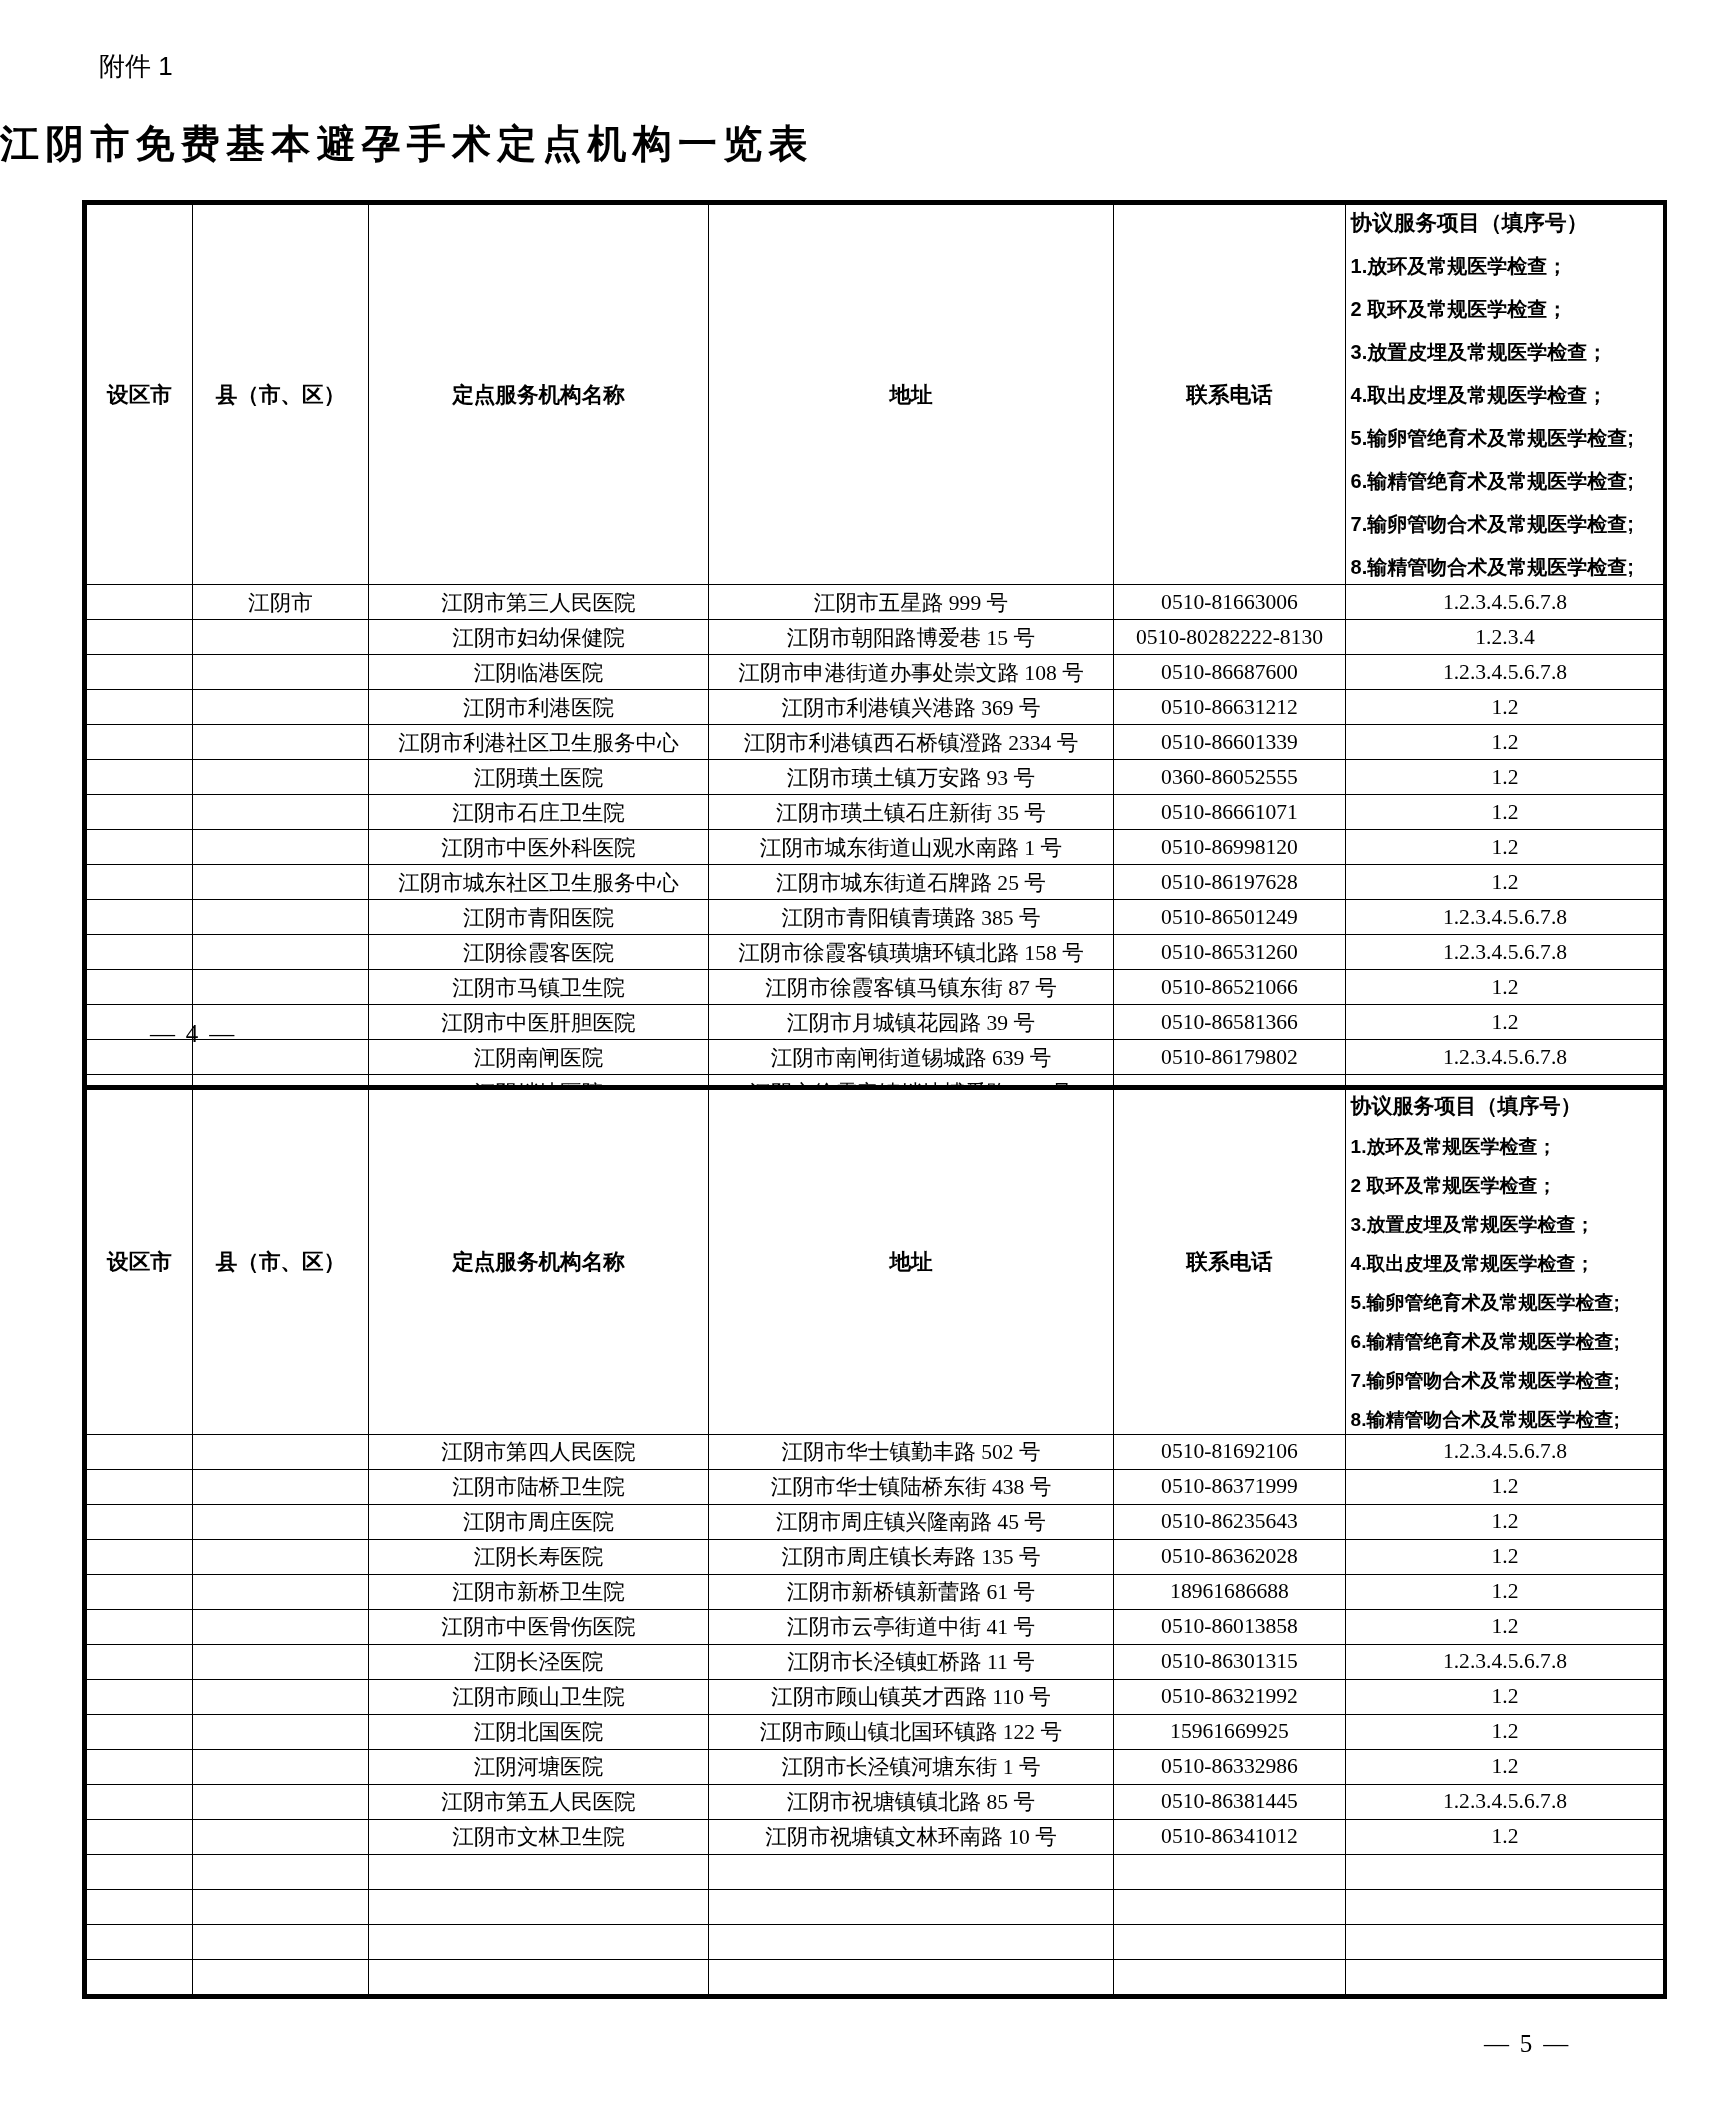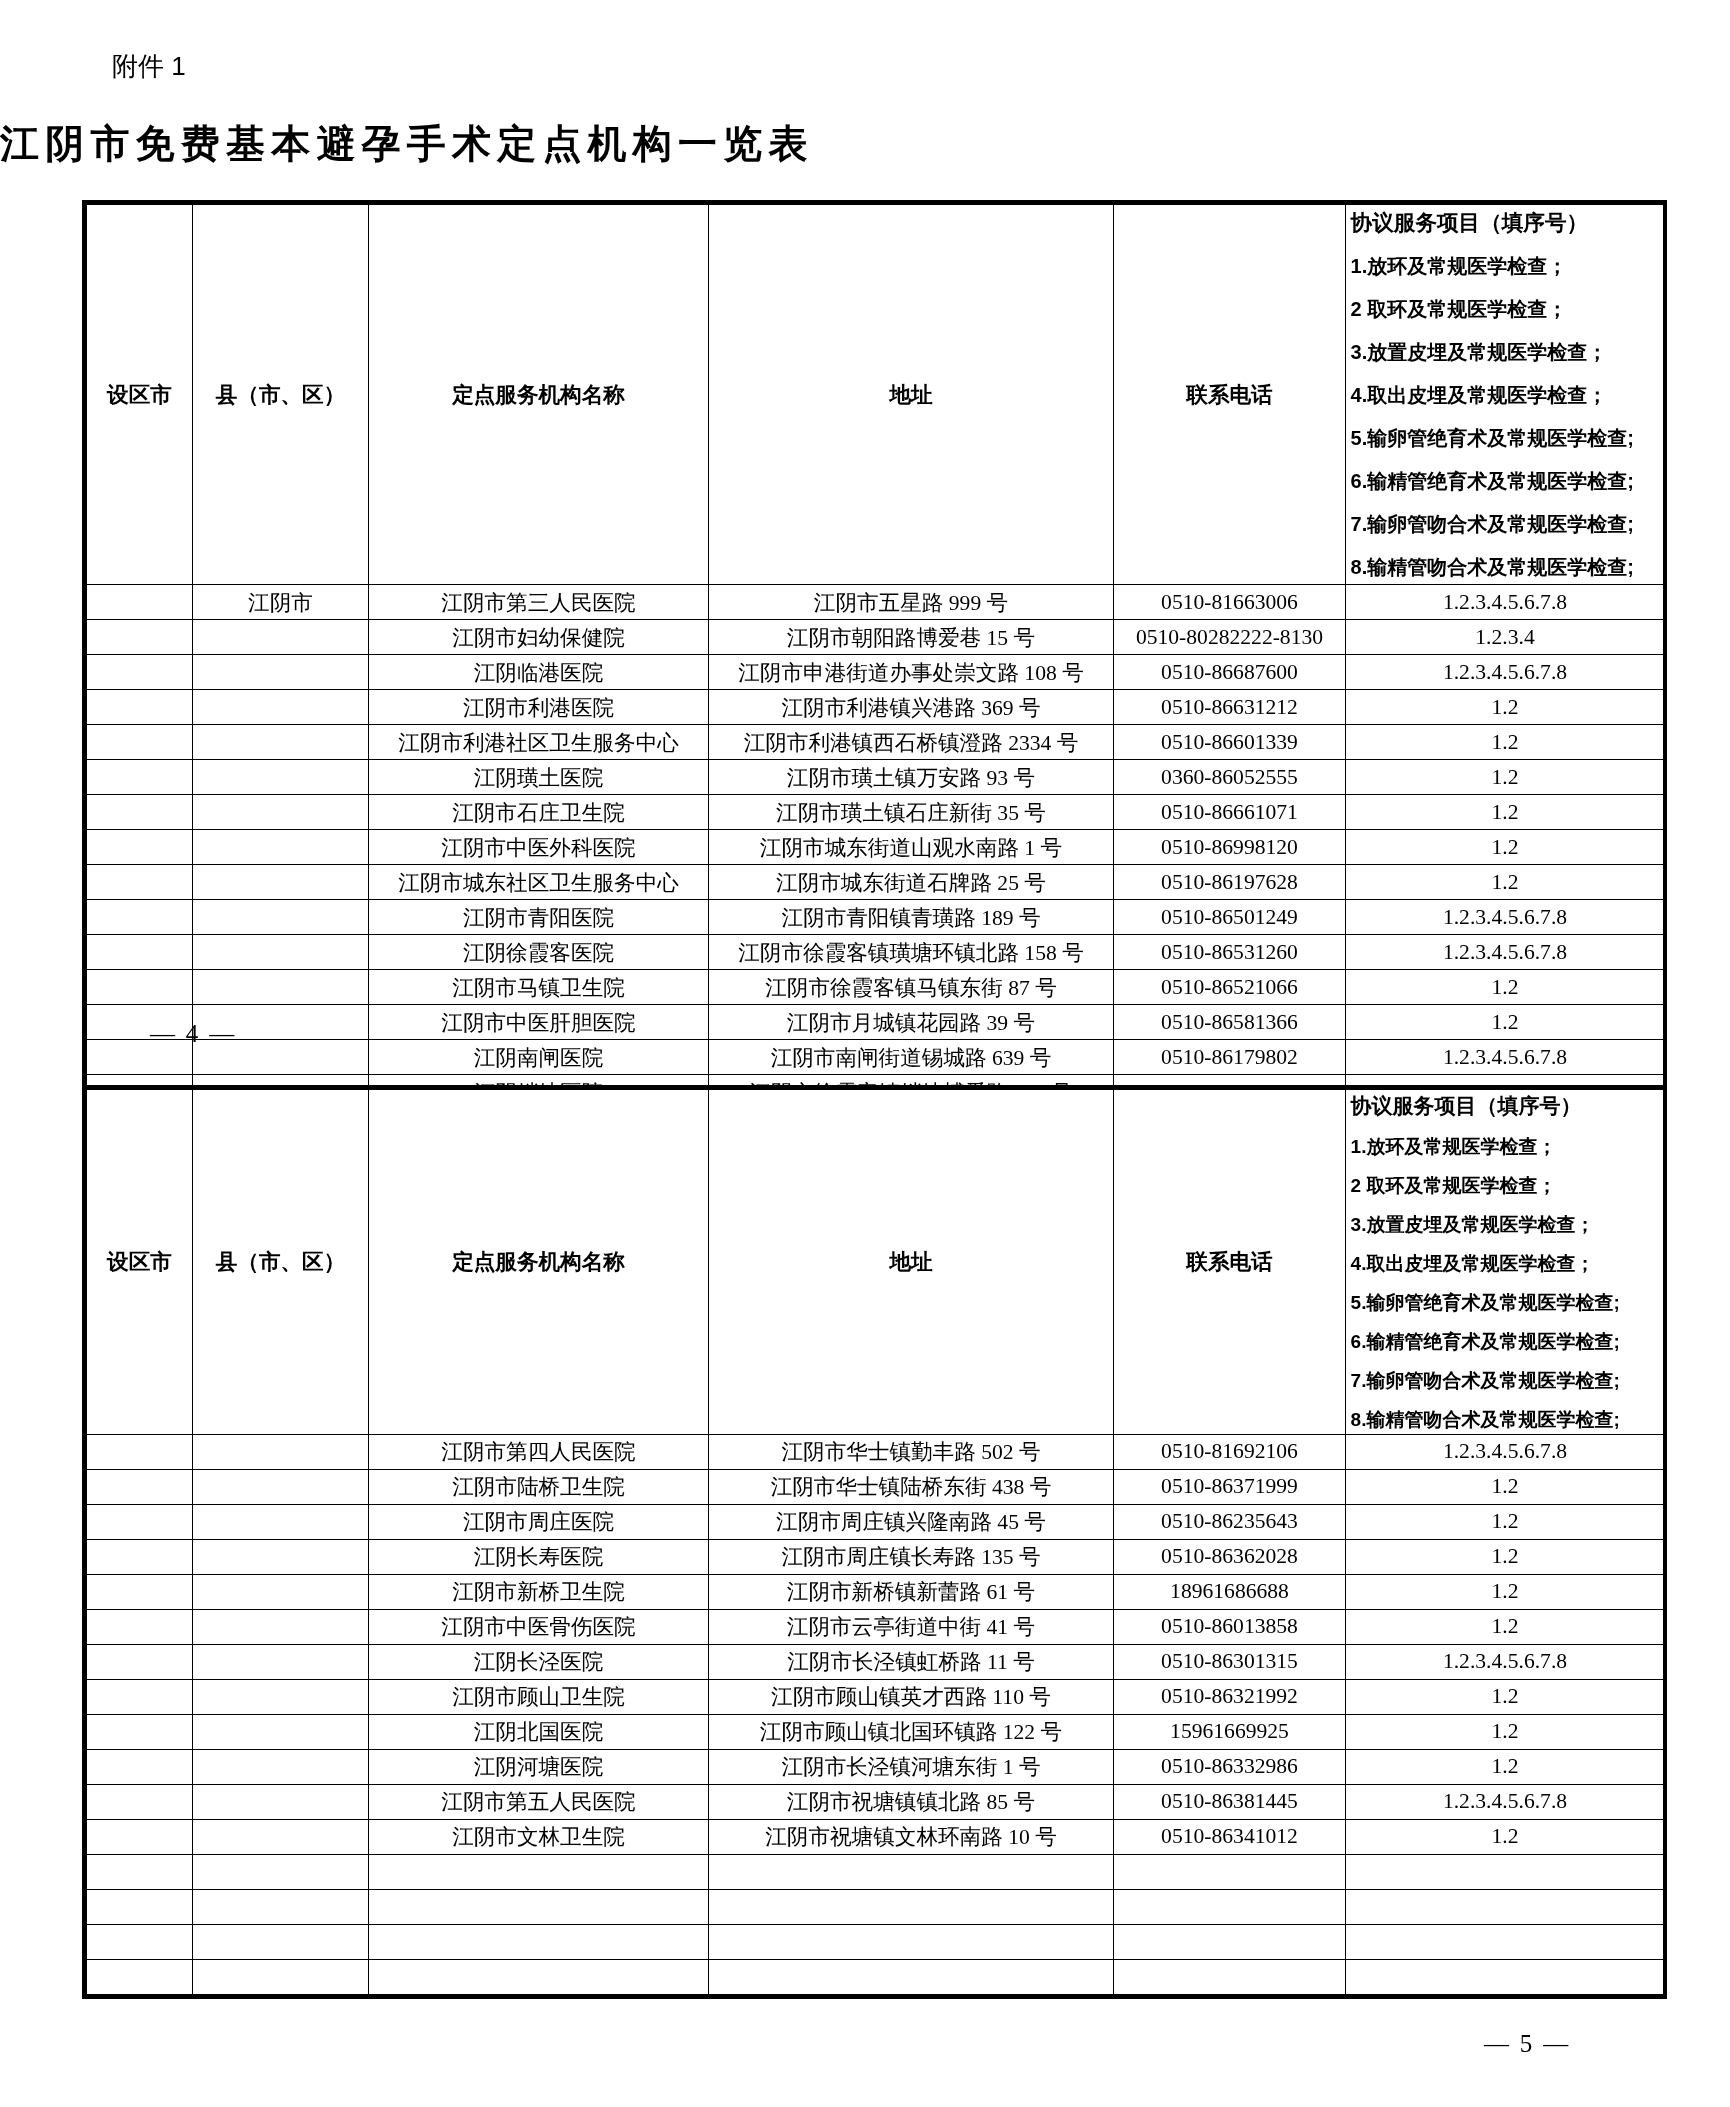--- a/index.html
+++ b/index.html
@@ -1,18 +1,18 @@
 <!DOCTYPE html>
 <html style="font-size:12.3px"><head>
 <meta charset="utf-8">
 <style>
   html,body{margin:0;padding:0;background:#888;}
   .page{position:relative;width:1730px;height:2108px;background:#ffffff;color:#000;
         font-family:"Liberation Serif","DejaVu Serif",serif;overflow:hidden;}
-  .attachment{position:absolute;left:112px;top:49px;font-size:26px;
+  .attachment{position:absolute;left:99px;top:49px;font-size:26px;
         font-family:"Liberation Sans","DejaVu Sans",sans-serif;}
   .doc-title{position:absolute;left:0;right:0;top:117px;text-align:left;
         font-size:39px;font-weight:bold;letter-spacing:6.2px;}
   .tbl-wrap{position:absolute;left:82px;width:1577px;border:4.6px solid #000;background:#fff;}
   #t1{top:200px;}
   #t2{top:1085px;}
   table{border-collapse:collapse;table-layout:fixed;width:100%;}
   td{border:1.5px solid #000;overflow:hidden;text-align:center;vertical-align:middle;
      font-size:21.6px;padding:0;}
   thead td{font-family:"Liberation Sans","DejaVu Sans",sans-serif;font-weight:bold;}
@@ -158,21 +158,21 @@
             <td>江阴市城东社区卫生服务中心</td>
             <td>江阴市城东街道石牌路 25 号</td>
             <td>0510-86197628</td>
             <td>1.2</td>
           </tr>
 
           <tr>
             <td></td>
             <td></td>
             <td>江阴市青阳医院</td>
-            <td>江阴市青阳镇青璜路 189 号</td>
+            <td>江阴市青阳镇青璜路 385 号</td>
             <td>0510-86501249</td>
             <td>1.2.3.4.5.6.7.8</td>
           </tr>
 
           <tr>
             <td></td>
             <td></td>
             <td>江阴徐霞客医院</td>
             <td>江阴市徐霞客镇璜塘环镇北路 158 号</td>
             <td>0510-86531260</td>

